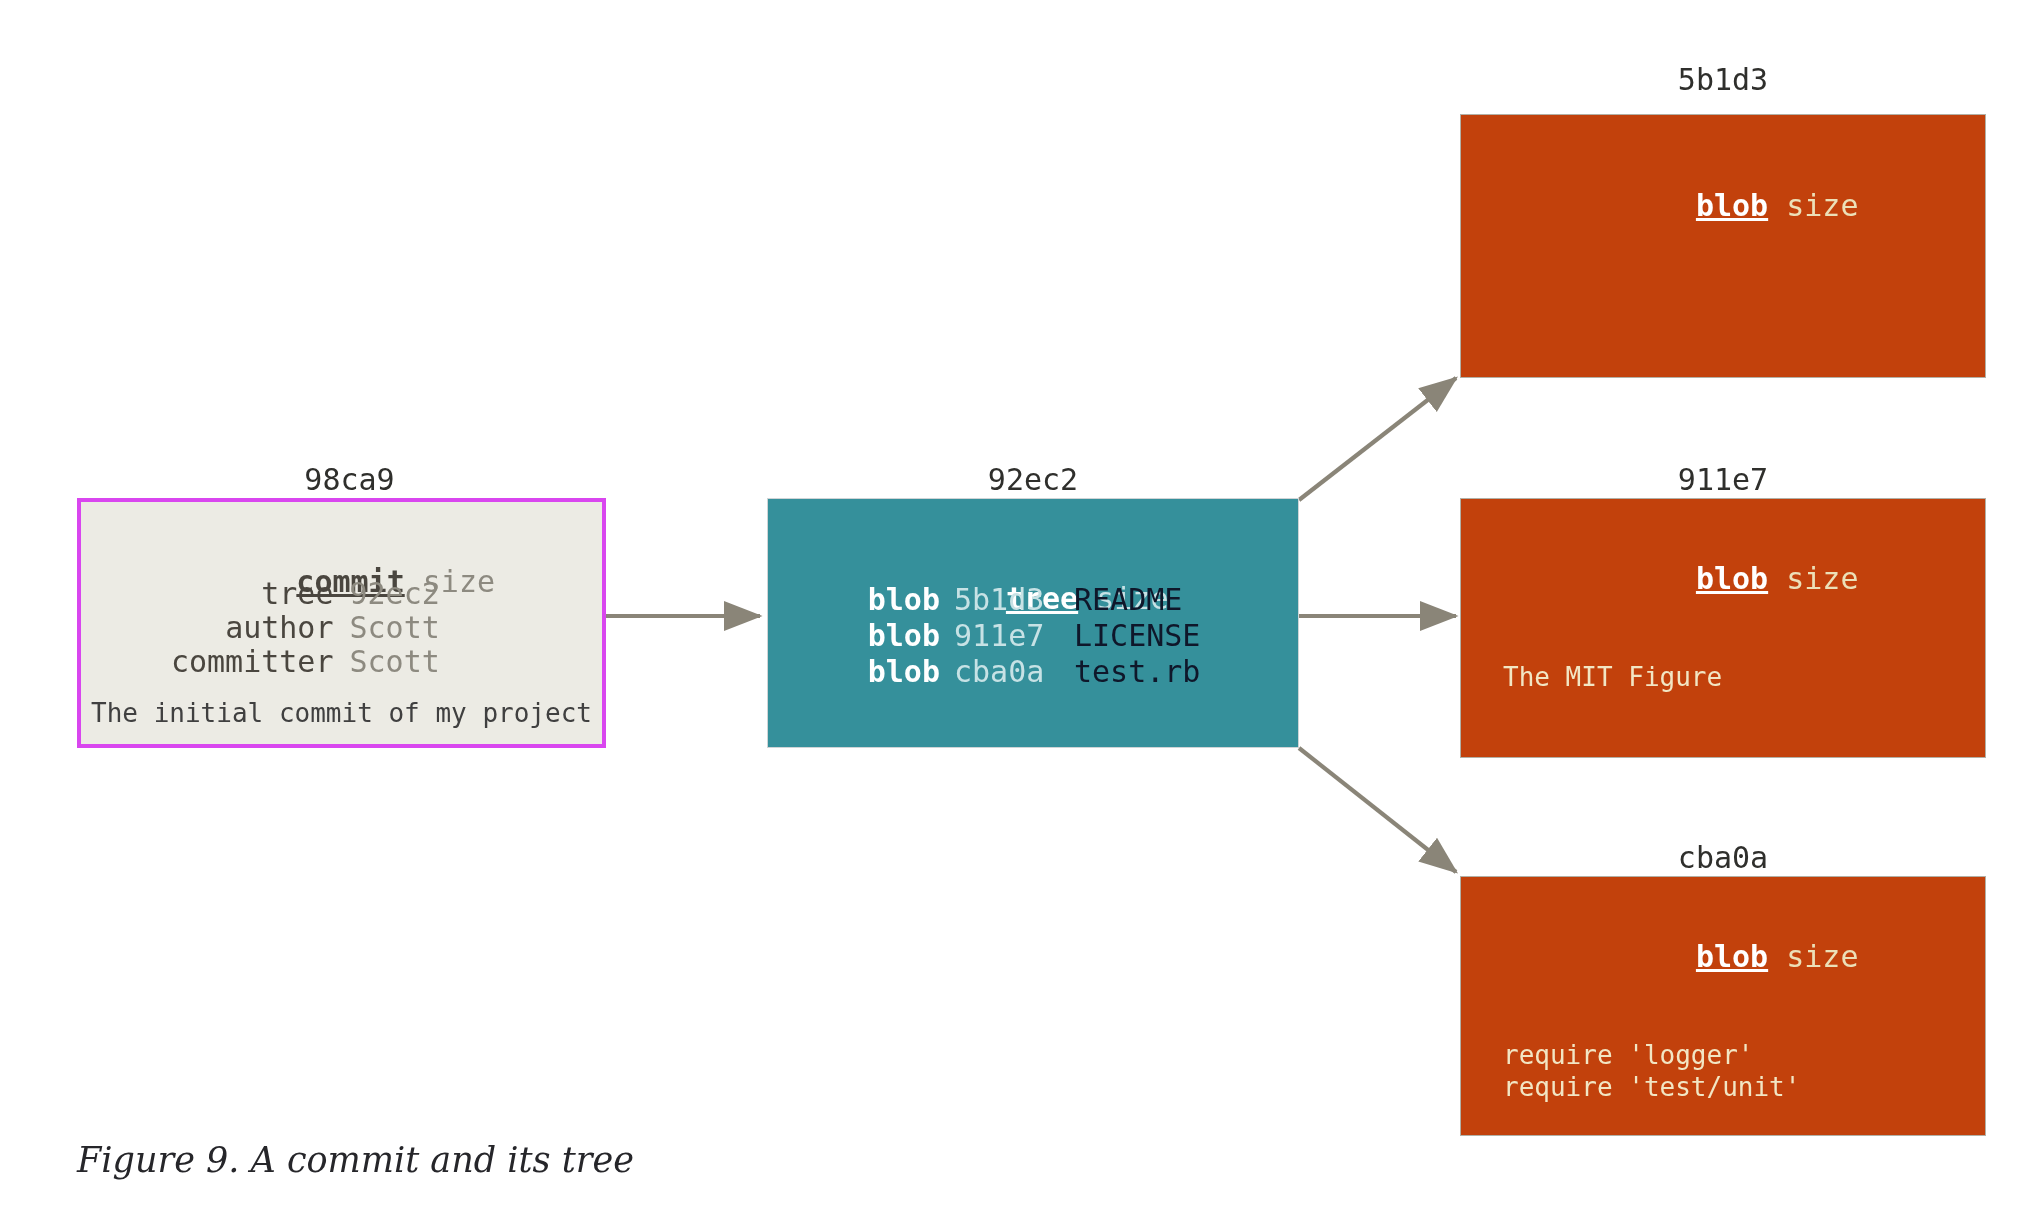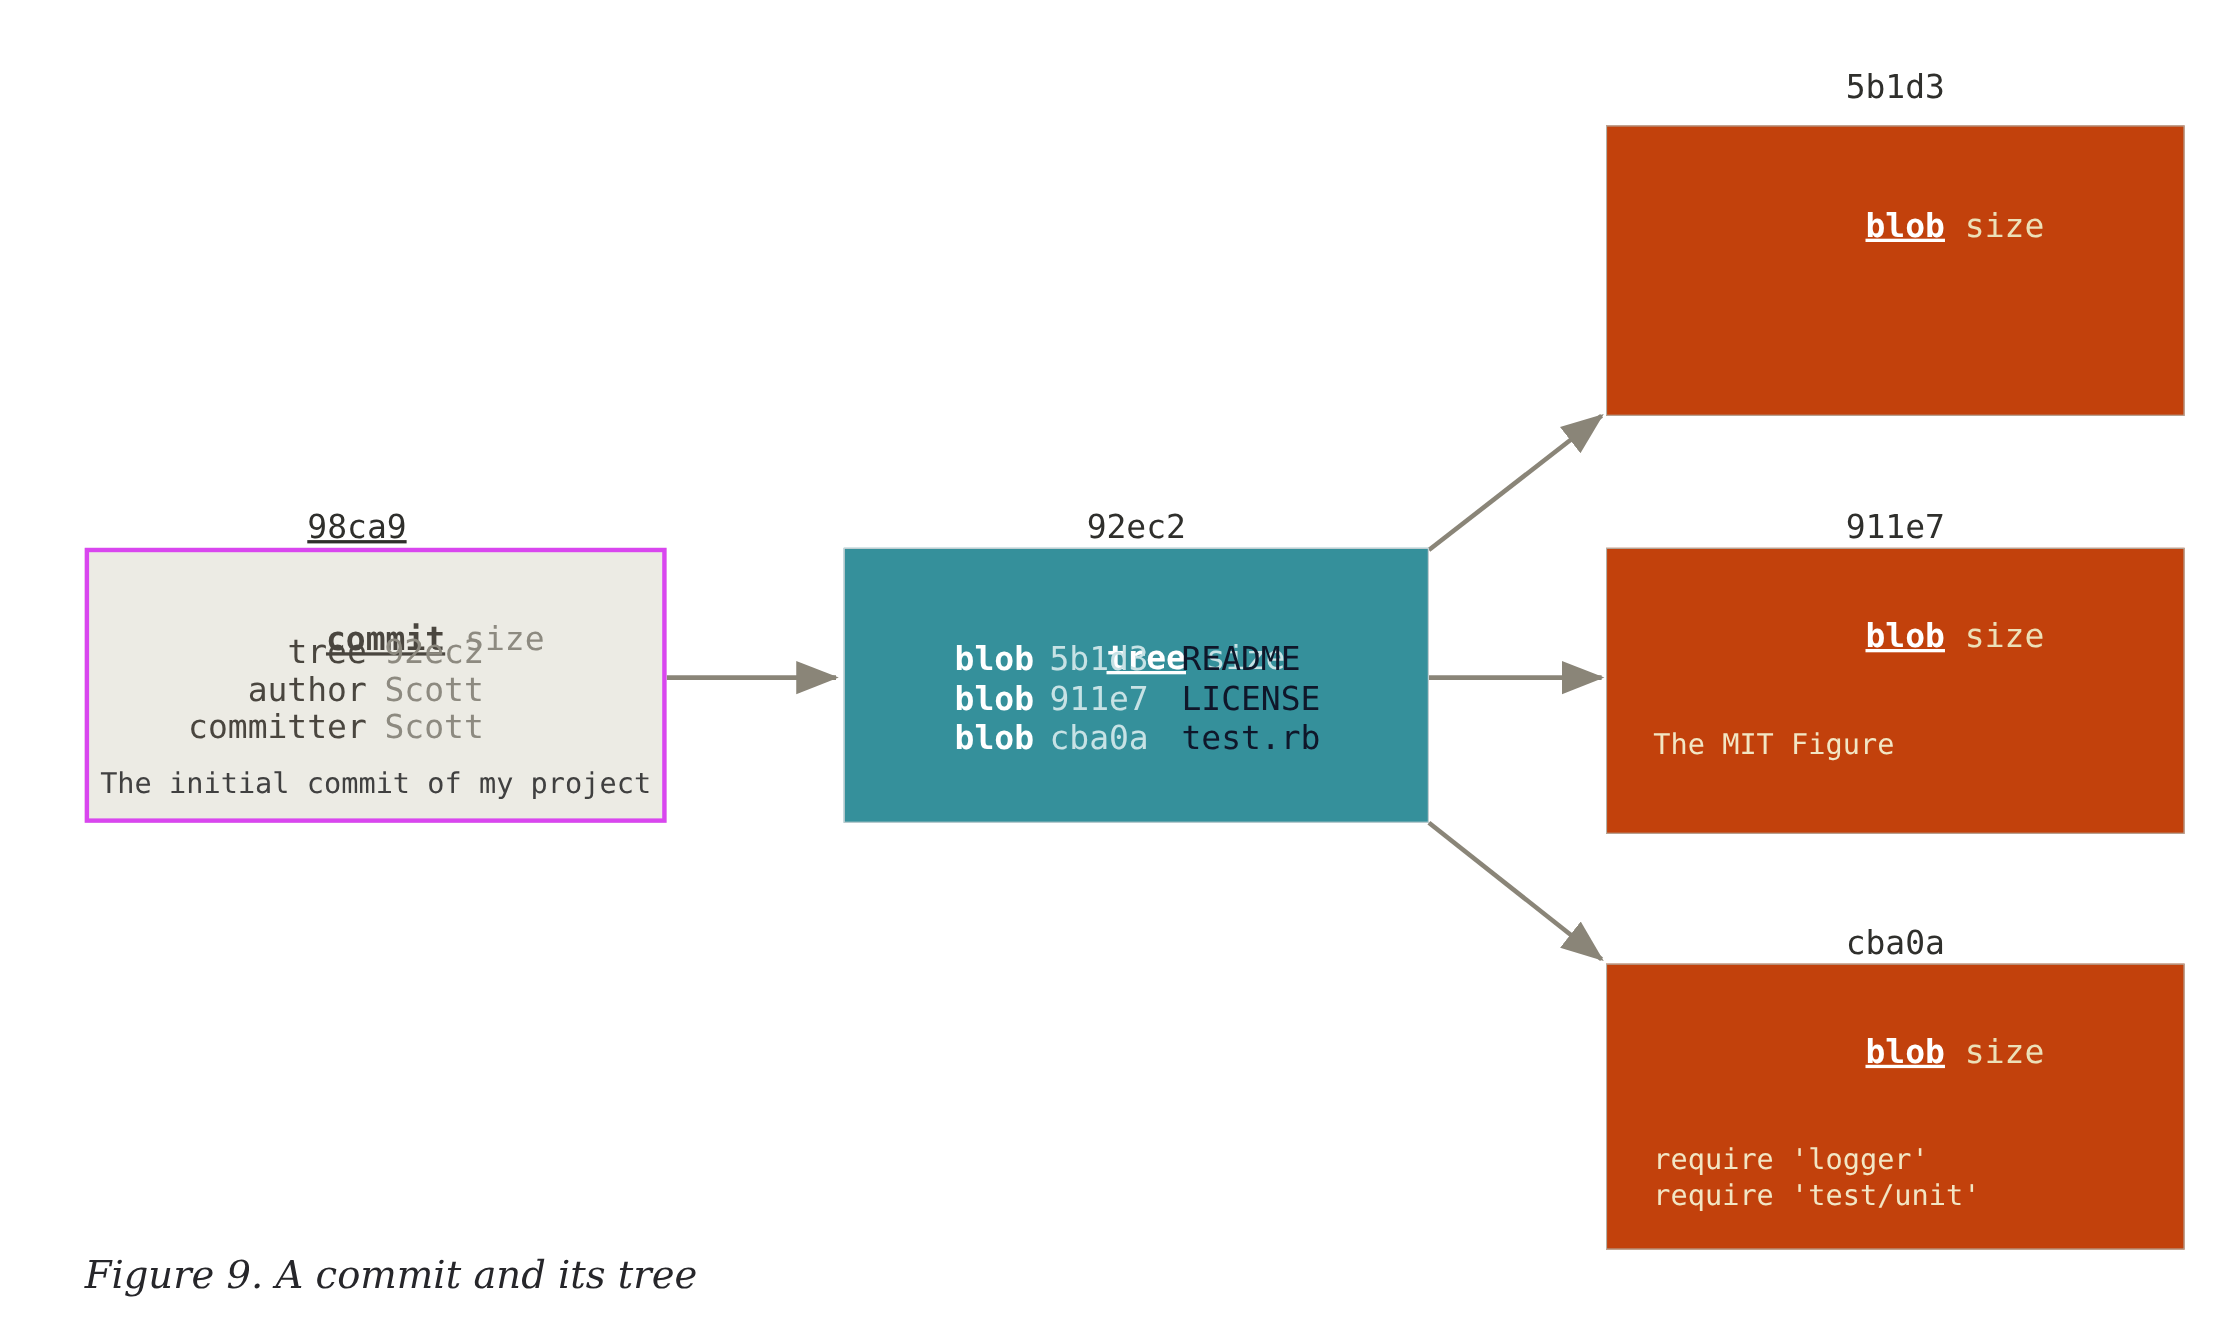--- a/index.html
+++ b/index.html
@@ -194,21 +194,21 @@
 
     <line x1="606" y1="616" x2="760" y2="616" stroke="#8a8578" stroke-width="4.2" marker-end="url(#ah)"></line>
 
     <line x1="1299" y1="500" x2="1456" y2="378" stroke="#8a8578" stroke-width="4.2" marker-end="url(#ah)"></line>
 
     <line x1="1299" y1="616" x2="1456" y2="616" stroke="#8a8578" stroke-width="4.2" marker-end="url(#ah)"></line>
 
     <line x1="1299" y1="748" x2="1456" y2="872" stroke="#8a8578" stroke-width="4.2" marker-end="url(#ah)"></line>
   </svg>
 
-  <div class="node-label" style="left:60px; top:462px; width:529px;text-decoration:underline;">98ca9</div>
+  <div class="node-label" style="left:85px; top:462px; width:529px;">98ca9</div>
 
   <div class="node-box box-commit" style="left:77px; top:498px; width:529px; height:250px;">
 
     <div class="box-header" style="top:27px;">
       <span class="kw">commit</span><span class="sz"> <span>size</span></span>
     </div>
 
     <div class="fields commit-fields" style="top:75px;">
       <div class="field-row">
         <span class="field-key">tree</span><span class="field-val">92ec2</span>

